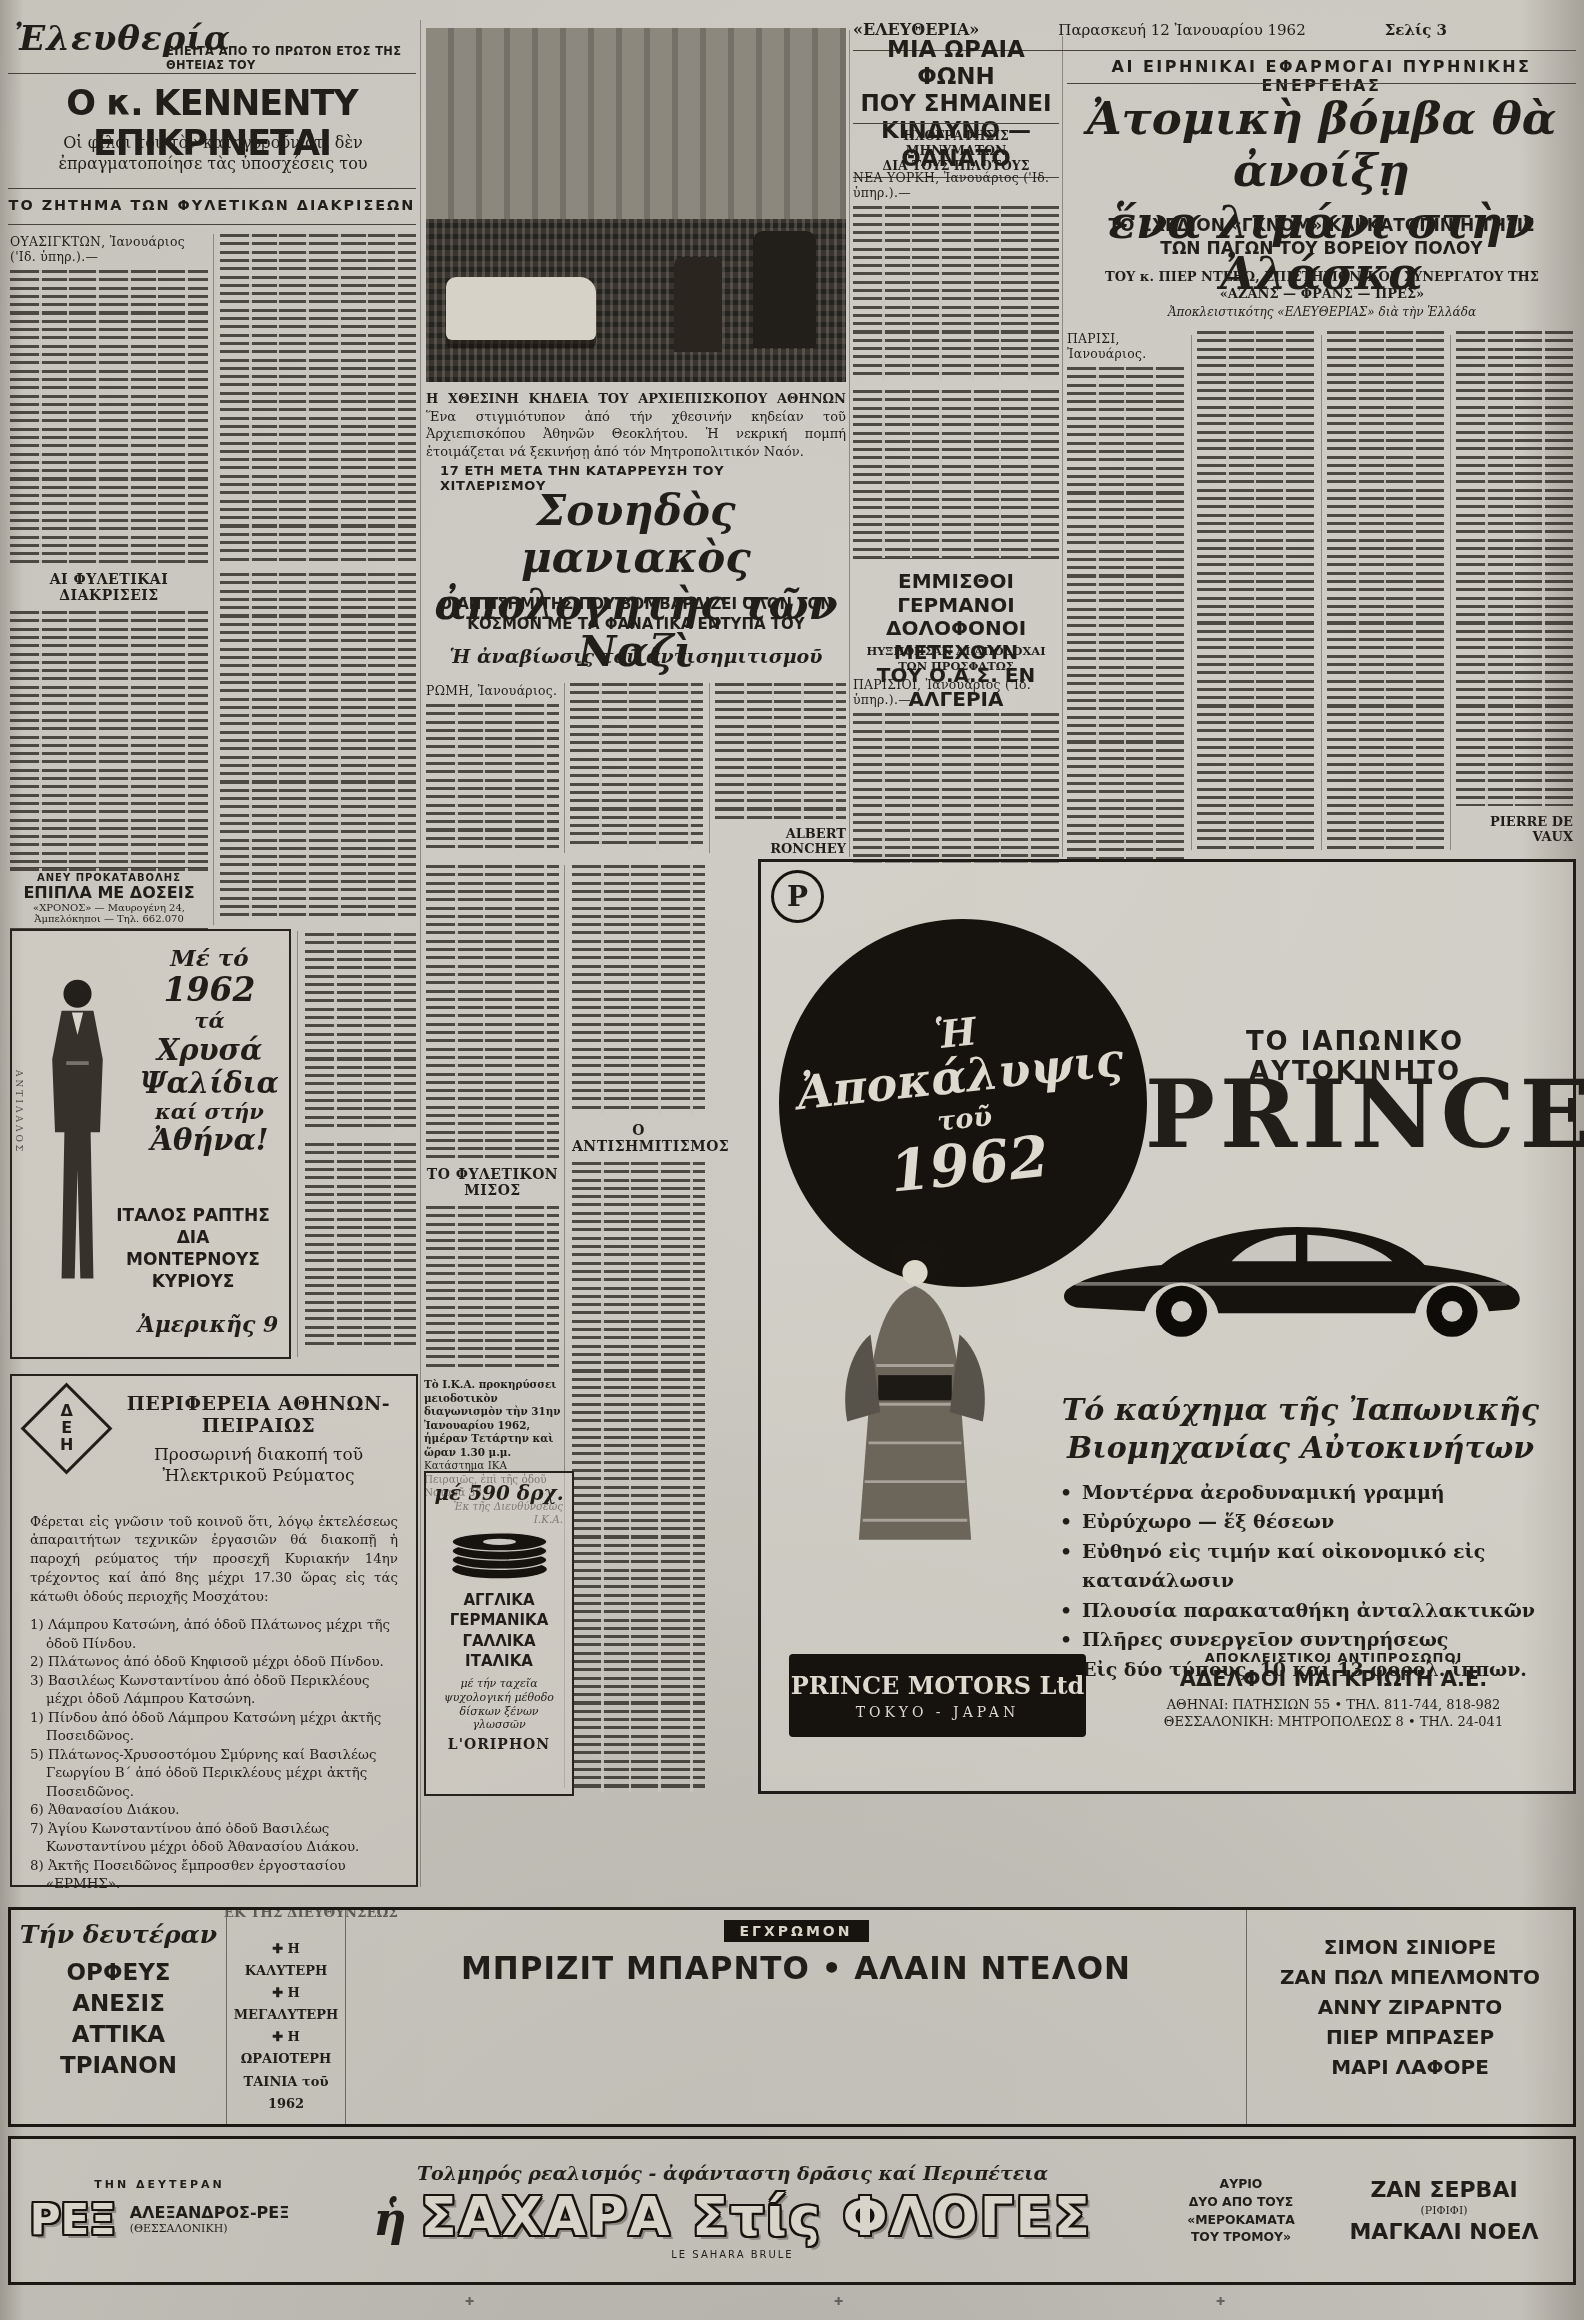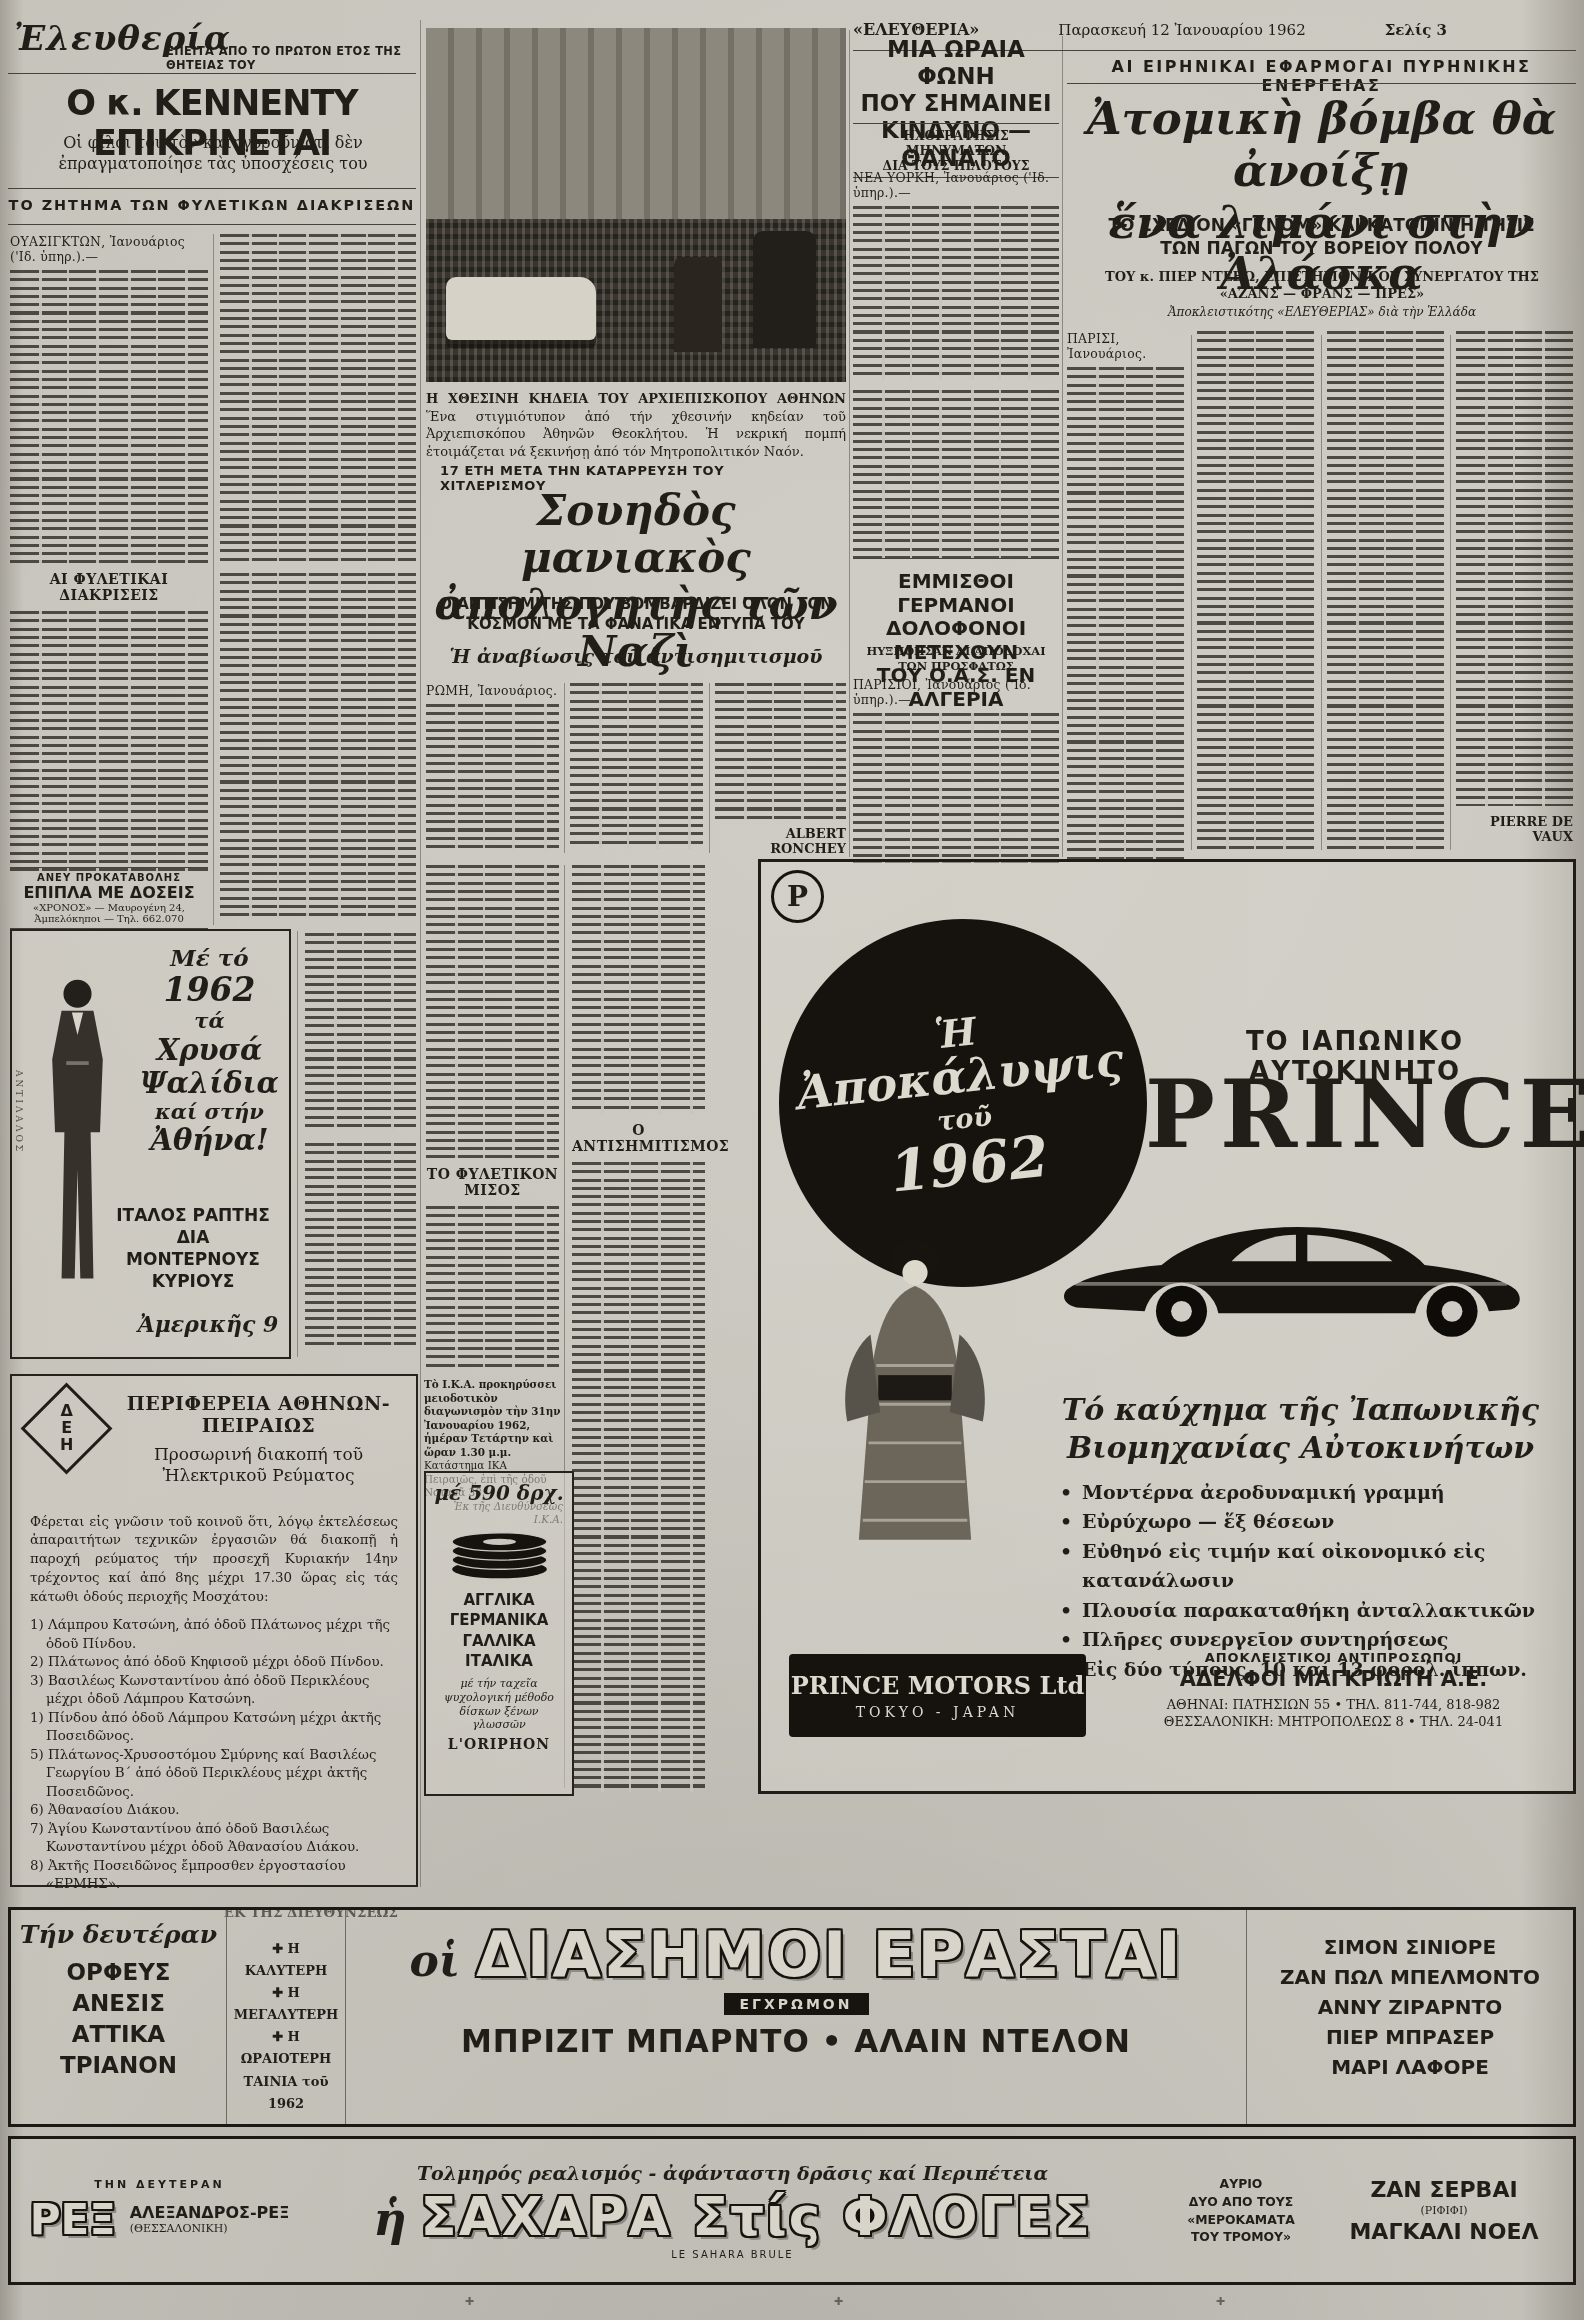--- a/index.html
+++ b/index.html
@@ -327,24 +327,20 @@
       </div>
     </div>
     <div class="claims" style="width:119px;padding:28px 4px;border-right:1px solid #6e6a61">
       <div class="claim">Η ΚΑΛΥΤΕΡΗ</div>
       <div class="claim">Η ΜΕΓΑΛΥΤΕΡΗ</div>
       <div class="claim">Η ΩΡΑΙΟΤΕΡΗ</div>
       <div class="claim">ΤΑΙΝΙΑ τοῦ</div>
       <div class="claim">1962</div>
     </div>
     <div style="flex:1;text-align:center;padding-top:8px">
-      <div style="display:flex;align-items:baseline;justify-content:center;gap:16px">
-        <span class="b i" style="font-size:44px">οἱ</span>
-        <span class="outl sans" style="font-size:63px;letter-spacing:2px">ΔΙΑΣΗΜΟΙ ΕΡΑΣΤΑΙ</span>
-      </div>
       <div style="margin-top:2px"><span class="kchip">ΕΓΧΡΩΜΟΝ</span></div>
       <div class="sans b" style="font-size:31px;letter-spacing:1px;margin-top:8px">ΜΠΡΙΖΙΤ ΜΠΑΡΝΤΟ • ΑΛΑΙΝ ΝΤΕΛΟΝ</div>
     </div>
     <div style="width:327px;padding:22px 10px;text-align:center;border-left:1px solid #6e6a61">
       <div class="sans b" style="font-size:20px;line-height:1.5">
         <div>ΣΙΜΟΝ ΣΙΝΙΟΡΕ</div>
         <div>ΖΑΝ ΠΩΛ ΜΠΕΛΜΟΝΤΟ</div>
         <div>ΑΝΝΥ ΖΙΡΑΡΝΤΟ</div>
         <div>ΠΙΕΡ ΜΠΡΑΣΕΡ</div>
         <div>ΜΑΡΙ ΛΑΦΟΡΕ</div>

